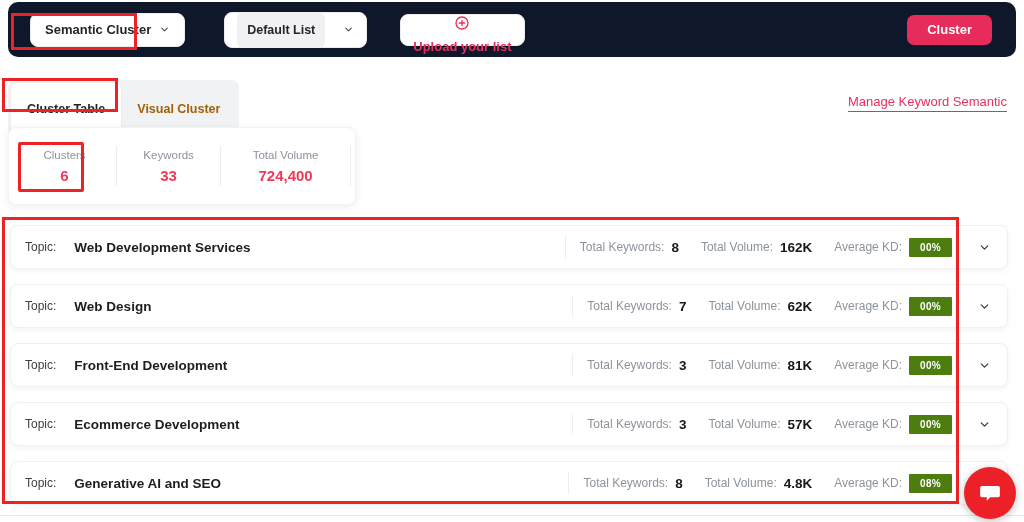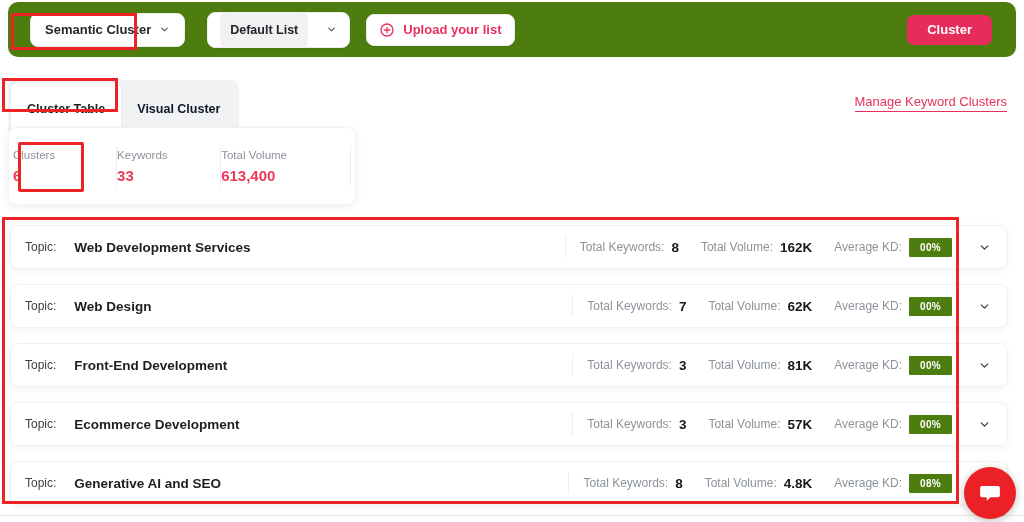--- a/index.html
+++ b/index.html
@@ -3,65 +3,65 @@
 <meta charset="utf-8">
 <style>
   * { margin:0; padding:0; box-sizing:border-box; }
   html,body { background:#fff; }
   body { font-family:"Liberation Sans", sans-serif; color:#1f2124; }
   .page { position:relative; width:1024px; height:522px; background:#fff; overflow:hidden; }
 
   
   .topbar {
     position:absolute; left:8px; top:2px; width:1008px; height:55px;
-    background:#4d7c0f; border-radius:10px;
-    display:flex; align-items:center; padding:0 16px;
+    background:#0f172a; border-radius:10px;
+    display:flex; align-items:center; padding:0 16px;gap:17px;
   }
   .btn-white {
     background:#fff; border:1px solid #ececee; border-radius:8px;
     box-shadow:0 1px 2px rgba(0,0,0,.06);
     display:inline-flex; align-items:center; gap:8px;
     height:34px; padding:0 12px; cursor:pointer;
     font-size:13px; font-weight:bold; color:#24262a;
   }
   .semantic-btn { margin-left:6px; padding:0 14px; }
   .default-list-btn { margin-left:22px; height:36px; }
   .default-pill { background:#f1f1f3; border-radius:6px; padding:11px 10px; font-size:12.5px; font-weight:bold; color:#24262a; }
-  .upload-btn { margin-left:16px; height:32px; color:#e8305e; font-size:13px; }
+  .upload-btn { margin-left:16px; height:32px; color:#e8305e; font-size:13px;flex-direction:column; }
   .chev { display:inline-flex; align-items:center; }
   .cluster-btn {
     margin-left:auto; margin-right:8px;
     background:#e72b5a; color:#fff; border:none; border-radius:7px;
     height:30px; padding:0 20px; font-size:13px; font-weight:bold; cursor:pointer;
   }
 
   
   .tabs {
     position:absolute; left:8px; top:80px;
     display:inline-flex; align-items:center;
     background:#f1f2f3; border-radius:8px; padding:3px;
   }
   .tab { font-size:12.5px; padding:19px 16px; border-radius:6px; cursor:pointer; }
   .tab.active { background:#fff; color:#1f2124; font-weight:bold; box-shadow:0 1px 2px rgba(0,0,0,.08); }
-  .tab.inactive { color:#0f172a; font-weight:bold; }
+  .tab.inactive { color:#a16207; font-weight:bold; }
 
   .manage-link {
     position:absolute; right:17px; top:94px;
     color:#e8305e; font-size:13px; cursor:pointer;
     border-bottom:1px solid #e8305e; padding-bottom:2px;
   }
 
   
   .stats-card {
     position:absolute; left:8px; top:127px; width:348px; height:78px;
     background:#fff; border-radius:8px; border:1px solid #f3f3f4;
     box-shadow:0 2px 8px rgba(0,0,0,.07);
     display:flex; align-items:center; padding:0 4px;
   }
-  .stat { flex:1; }
+  .stat { flex:1; text-align:center; }
   .stat .label { font-size:11.5px; color:#8c939a; margin-bottom:6px; }
   .stat .value { font-size:15px; font-weight:bold; color:#ee3a56; }
   .stat-divider { width:1px; height:40px; background:#ececee; }
 
   
   .rows { position:absolute; left:10px; top:225px; width:998px; }
   .row-card {
     height:44px; margin-bottom:15px;
     background:#fff; border:1px solid #f1f1f2; border-radius:8px;
     box-shadow:0 2px 6px rgba(0,0,0,.05);
@@ -133,36 +133,36 @@
     </div>
 
     <button class="cluster-btn">Cluster</button>
   </div>
 
   <div class="tabs">
     <div class="tab active">Cluster Table</div>
     <div class="tab inactive">Visual Cluster</div>
   </div>
 
-  <div class="manage-link">Manage Keyword Clusters</div>
+  <div class="manage-link">Manage Keyword Semantic</div>
 
   <div class="stats-card">
     <div class="stat">
       <div class="label">Clusters</div>
       <div class="value">6</div>
     </div>
     <div class="stat-divider"></div>
     <div class="stat">
       <div class="label">Keywords</div>
       <div class="value">33</div>
     </div>
     <div class="stat-divider"></div>
     <div class="stat" style="flex:1.25;">
       <div class="label">Total Volume</div>
-      <div class="value">613,400</div>
+      <div class="value">724,400</div>
     </div>
     <div class="stat-divider"></div>
   </div>
 
   <div class="rows" id="rows-container">
     <div class="row-card">
       <span class="topic-label">Topic:</span>
       <span class="topic-name">Web Development Services</span>
       <div class="row-right">
         <div class="row-divider"></div>

